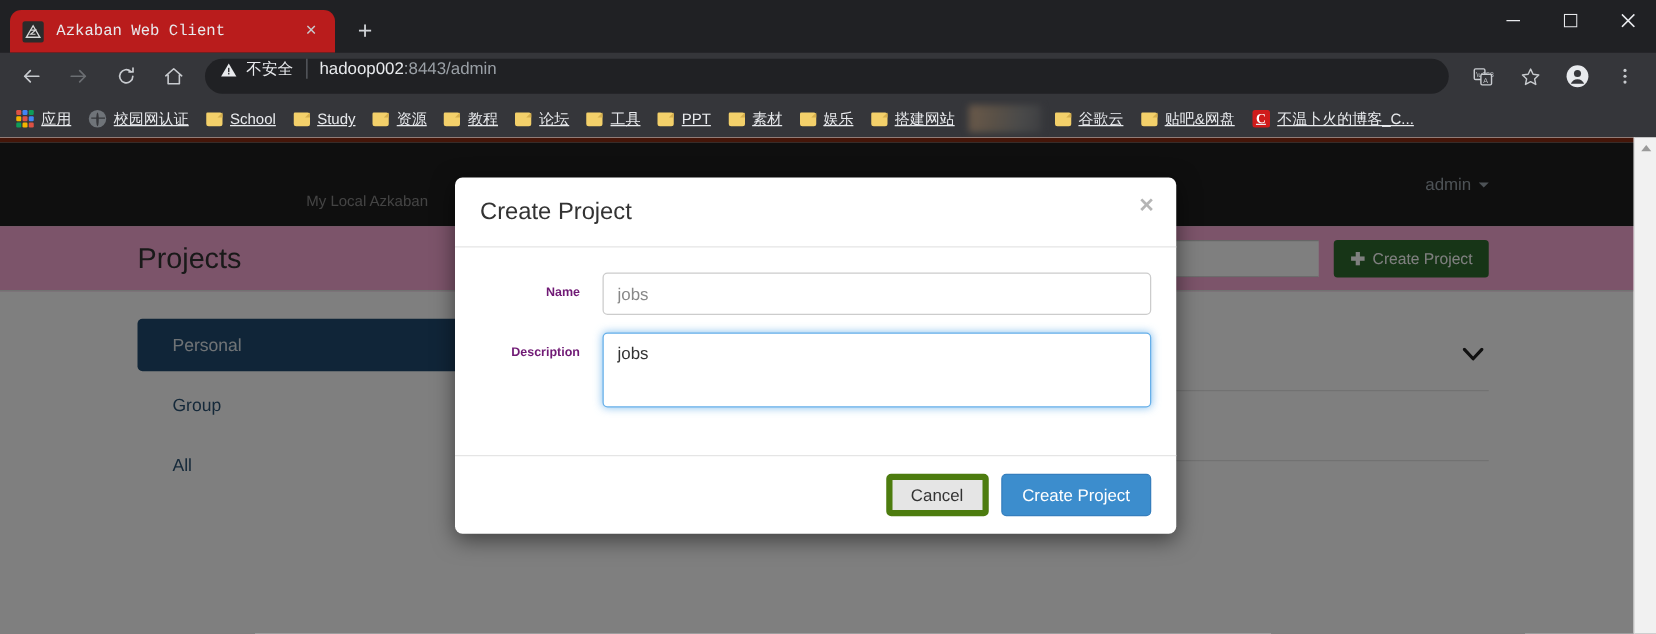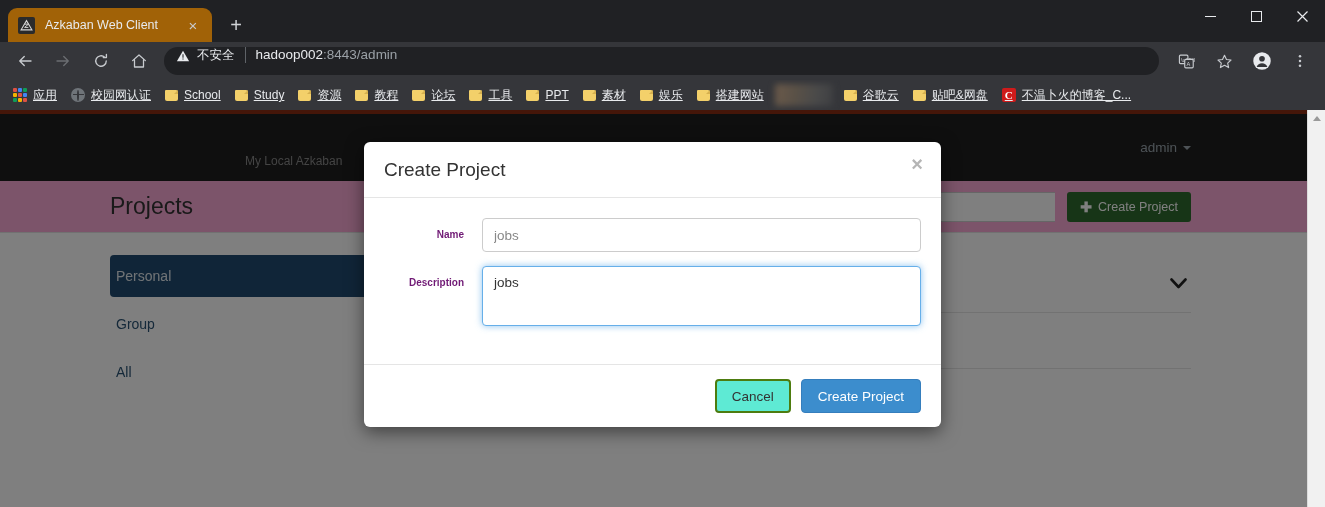--- a/index.html
+++ b/index.html
@@ -11,24 +11,25 @@
   }
 
   
   .browser { width: 1325px; height: 507px; position: relative; }
 
   .tabstrip {
     height: 42px; background: #202124;
     display: flex; align-items: flex-end; position: relative;
   }
   .tab {
-    margin-left: 8px; width: 204px; height: 34px;
-    background: #a16207; border-radius: 9px 9px 0 0;
+    margin-left: 8px; width: 260px; height: 34px;
+    background: #b91c1c; border-radius: 9px 9px 0 0;
     display: flex; align-items: center; padding: 0 10px;
     position: relative;
+    font-family: Liberation Mono, monospace;
   }
   .tab-favicon {
     width: 17px; height: 17px; border-radius: 2px;
     background: #2b2b2b; display: flex; align-items: center;
     justify-content: center; flex: 0 0 auto; margin-right: 10px;
   }
   .tab-title {
     color: #e8eaed; font-size: 12.5px; white-space: nowrap;
     overflow: hidden; text-overflow: ellipsis; flex: 1 1 auto;
   }
@@ -196,21 +197,21 @@
   .btn-create {
     height: 30px; background: #2f6b2f; color: #fff; font-size: 12.5px;
     border: none; padding: 0 13px; border-radius: 3px; margin-left: 12px;
     display: flex; align-items: center;
   }
   .btn-create .plus { margin-right: 6px; font-size: 14px; font-weight: bold; }
 
   .az-body { display: flex; padding: 22px 18px 0 18px; }
   .az-sidebar { width: 262px; margin-left: 92px; flex: 0 0 auto; }
   .side-item {
-    height: 42px; display: flex; align-items: center; padding: 0 6px;
+    height: 42px; display: flex; align-items: center; padding: 0 28px;
     border-radius: 4px; color: #2b5374; font-size: 14px; margin-bottom: 6px;
   }
   .side-item.active { background: #214b70; color: #dfe6ec; }
   .az-main { flex: 1 1 auto; padding-left: 24px; padding-right: 98px; }
   .proj-row {
     border-bottom: 1px solid #e4e4e4; height: 58px;
     display: flex; align-items: center; justify-content: flex-end;
   }
   .proj-row.second { border-bottom: 1px solid #e4e4e4; height: 56px; }
   .chev {
@@ -258,21 +259,21 @@
     font-family: "Liberation Sans", sans-serif; line-height: 1.3;
   }
   .modal-foot {
     border-top: 1px solid #e5e5e5; padding: 14px 20px;
     display: flex; justify-content: flex-end; align-items: center;
   }
   .btn {
     height: 34px; border-radius: 4px; font-size: 13.5px; padding: 0 15px;
     font-family: "Liberation Sans", sans-serif;
   }
-  .btn-cancel { background: #5eead4; border: 2px solid #4d7c0f; color: #333; }
+  .btn-cancel { background: #e5e5e5; border: 5px solid #4d7c0f; color: #333; }
   .btn-primary {
     background: #3c8dcd; border: 1px solid #357ebd; color: #fff;
     margin-left: 10px; padding: 0 16px;
   }
 
   
   .scrollbar {
     position: absolute; right: 0; top: 110px; width: 18px; height: 397px;
     background: #f1f1f1; border-left: 1px solid #dcdcdc;
   }

